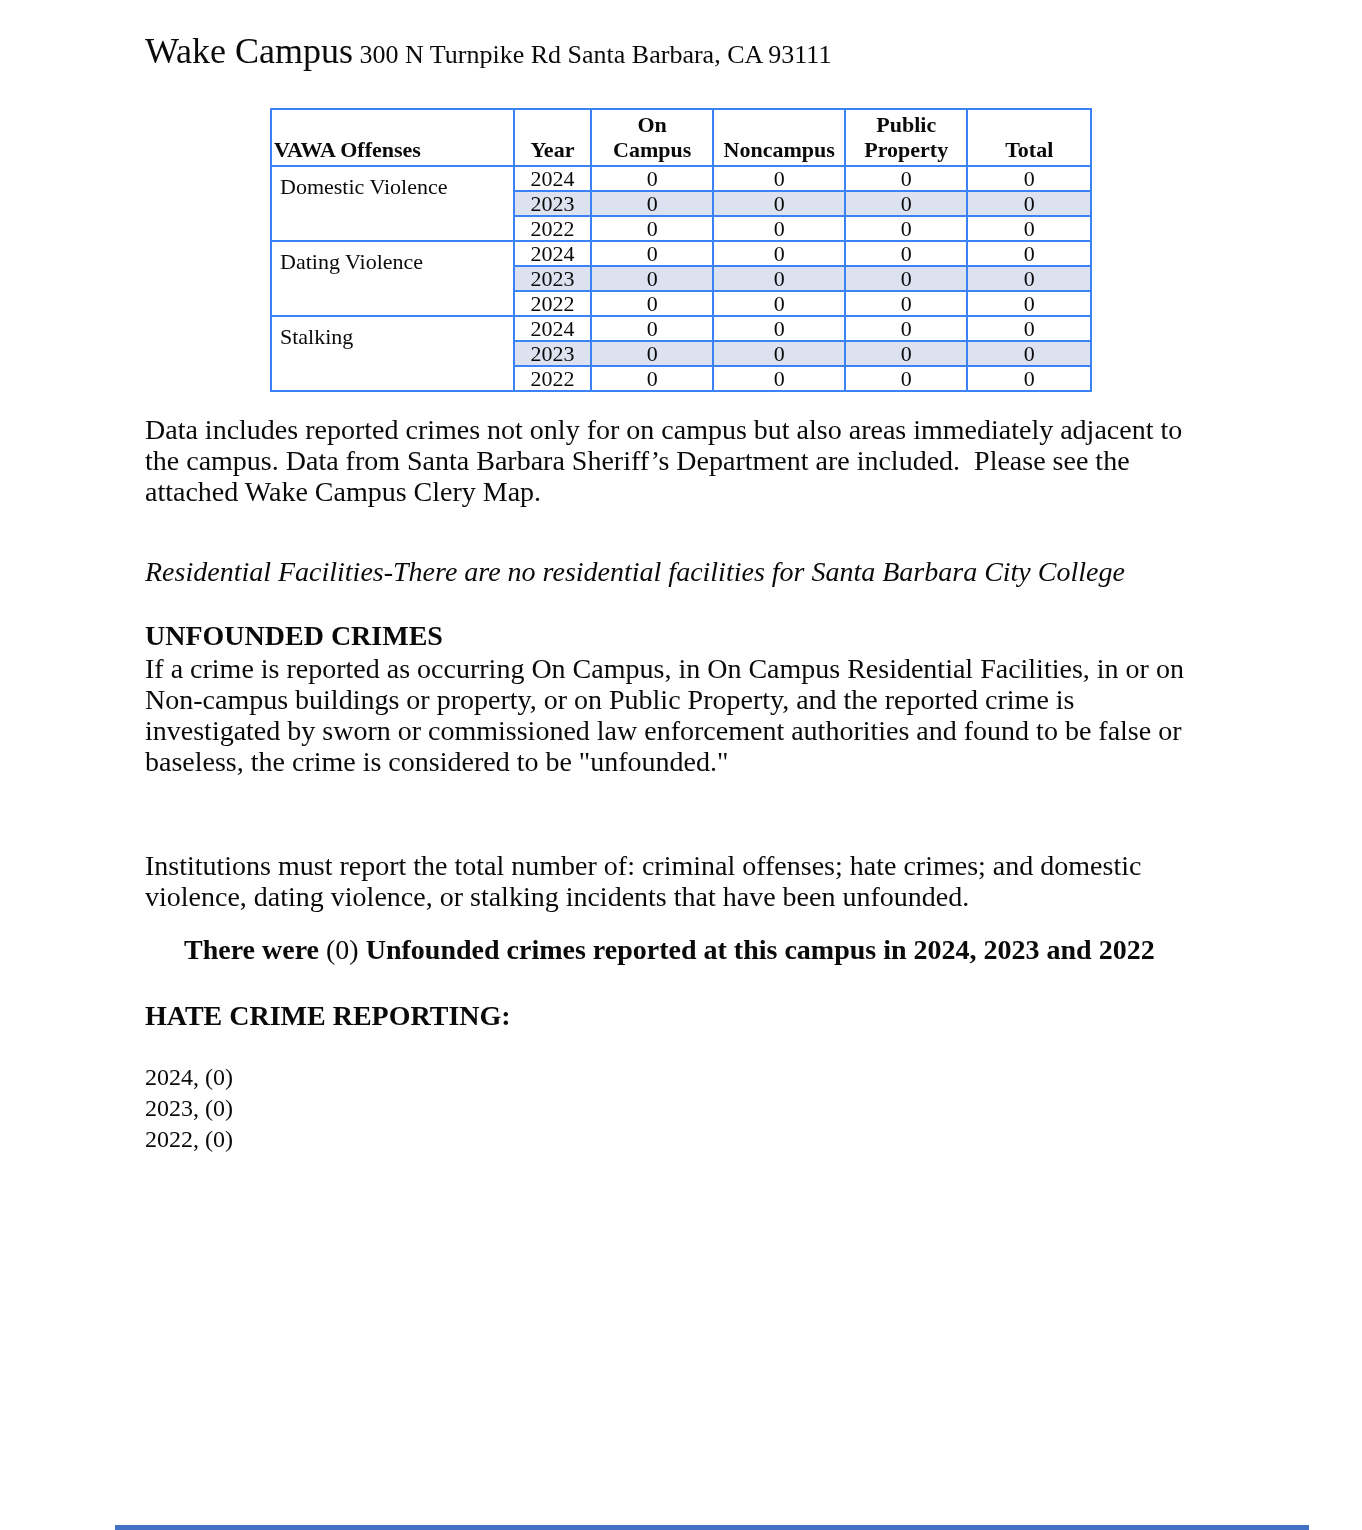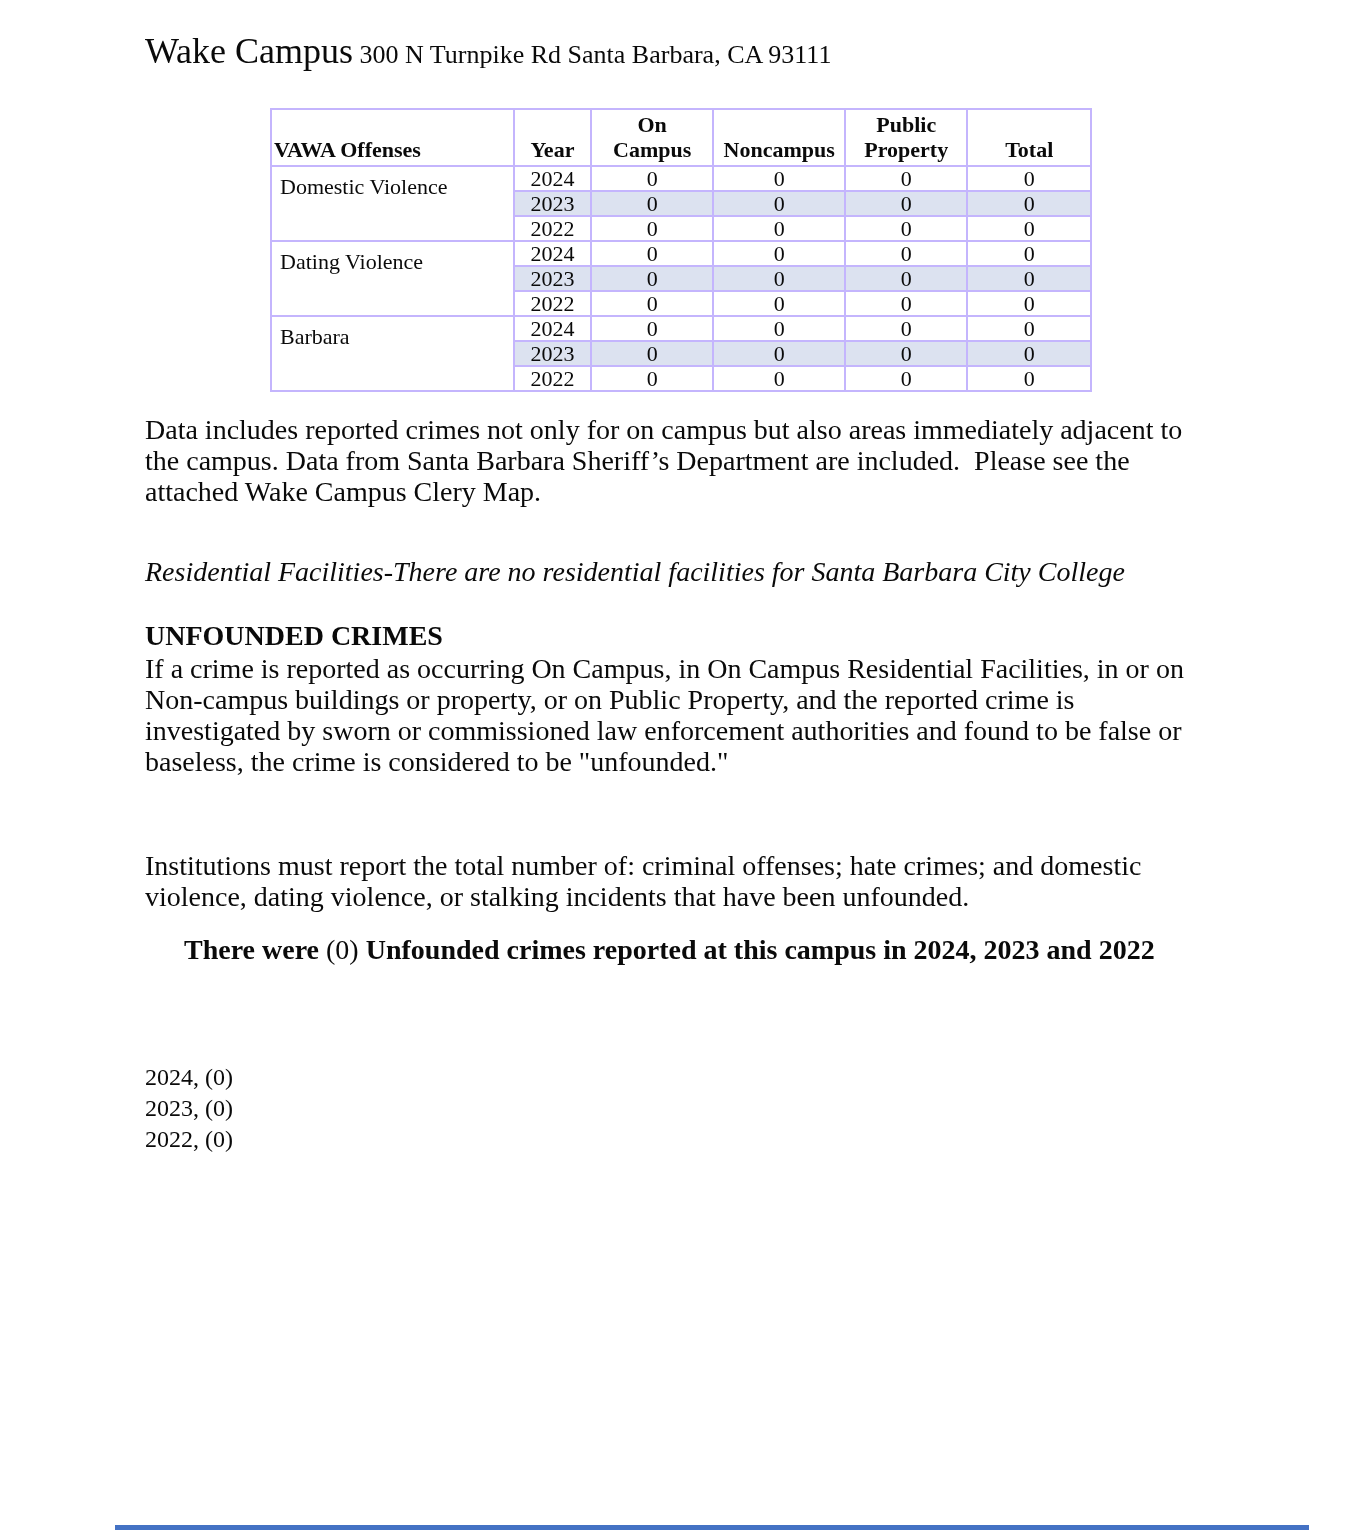--- a/index.html
+++ b/index.html
@@ -25,21 +25,21 @@
 
   
   .vawa-table-wrap { left: 270px; top: 108px; }
   table.vawa {
     border-collapse: collapse;
     table-layout: fixed;
     width: 822px;
     font-size: 22px;
   }
   table.vawa th, table.vawa td {
-    border: 2px solid #c4b5fd;
+    border: 2px solid #3b82f6;
     overflow: hidden;
   }
   table.vawa th {
     font-weight: bold;
     vertical-align: bottom;
     text-align: center;
     padding: 2px 2px 3px 2px;
     line-height: 25px;
     white-space: pre-line;
     height: 52px;
@@ -153,21 +153,21 @@
             <td class="val-cell">0</td>
           </tr>
           <tr>
             <td class="val-cell">2022</td>
             <td class="val-cell">0</td>
             <td class="val-cell">0</td>
             <td class="val-cell">0</td>
             <td class="val-cell">0</td>
           </tr>
           <tr>
-            <td class="offense-cell" rowspan="3">Barbara</td>
+            <td class="offense-cell" rowspan="3">Stalking</td>
             <td class="val-cell">2024</td>
             <td class="val-cell">0</td>
             <td class="val-cell">0</td>
             <td class="val-cell">0</td>
             <td class="val-cell">0</td>
           </tr>
           <tr class="shaded">
             <td class="val-cell">2023</td>
             <td class="val-cell">0</td>
             <td class="val-cell">0</td>
@@ -192,20 +192,21 @@
   <div class="abs body-text unfounded-heading">UNFOUNDED CRIMES</div>
 
   <div class="abs body-text unfounded-p1">If a crime is reported as occurring On Campus, in On Campus Residential Facilities, in or on Non-campus buildings or property, or on Public Property, and the reported crime is investigated by sworn or commissioned law enforcement authorities and found to be false or baseless, the crime is considered to be "unfounded."</div>
 
   <div class="abs body-text unfounded-p2">Institutions must report the total number of: criminal offenses; hate crimes; and domestic violence, dating violence, or stalking incidents that have been unfounded.</div>
 
   <div class="abs body-text unfounded-summary">
     <span class="bold">There were </span><span>(0)</span><span class="bold"> Unfounded crimes reported at this campus in 2024, 2023 and 2022</span>
   </div>
 
+  <div class="abs body-text hate-heading">HATE CRIME REPORTING:</div>
 
   <div class="abs hate-years">
       <div class="year-line">2024, (0)</div>
       <div class="year-line">2023, (0)</div>
       <div class="year-line">2022, (0)</div>
     </div>
 
   <div class="abs bottom-bar" style="background: rgb(68, 114, 196);"></div>
 
 </div>

